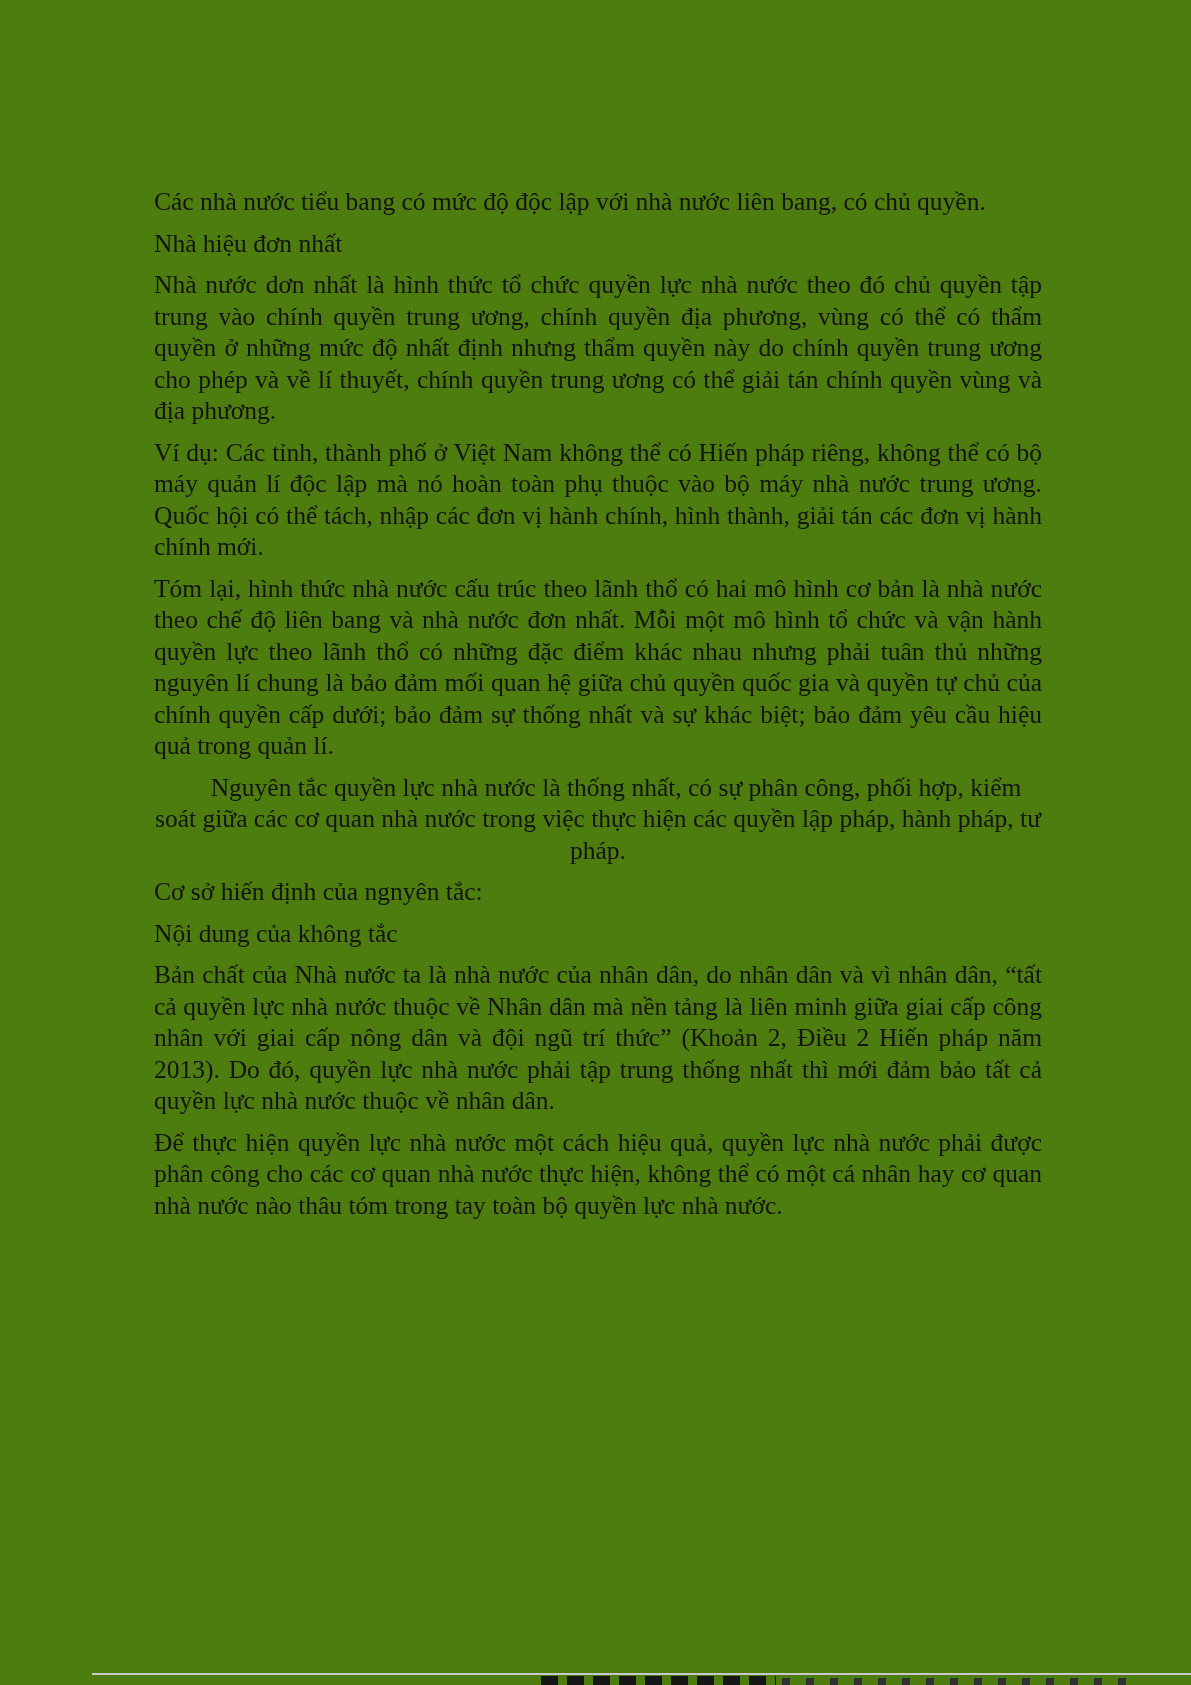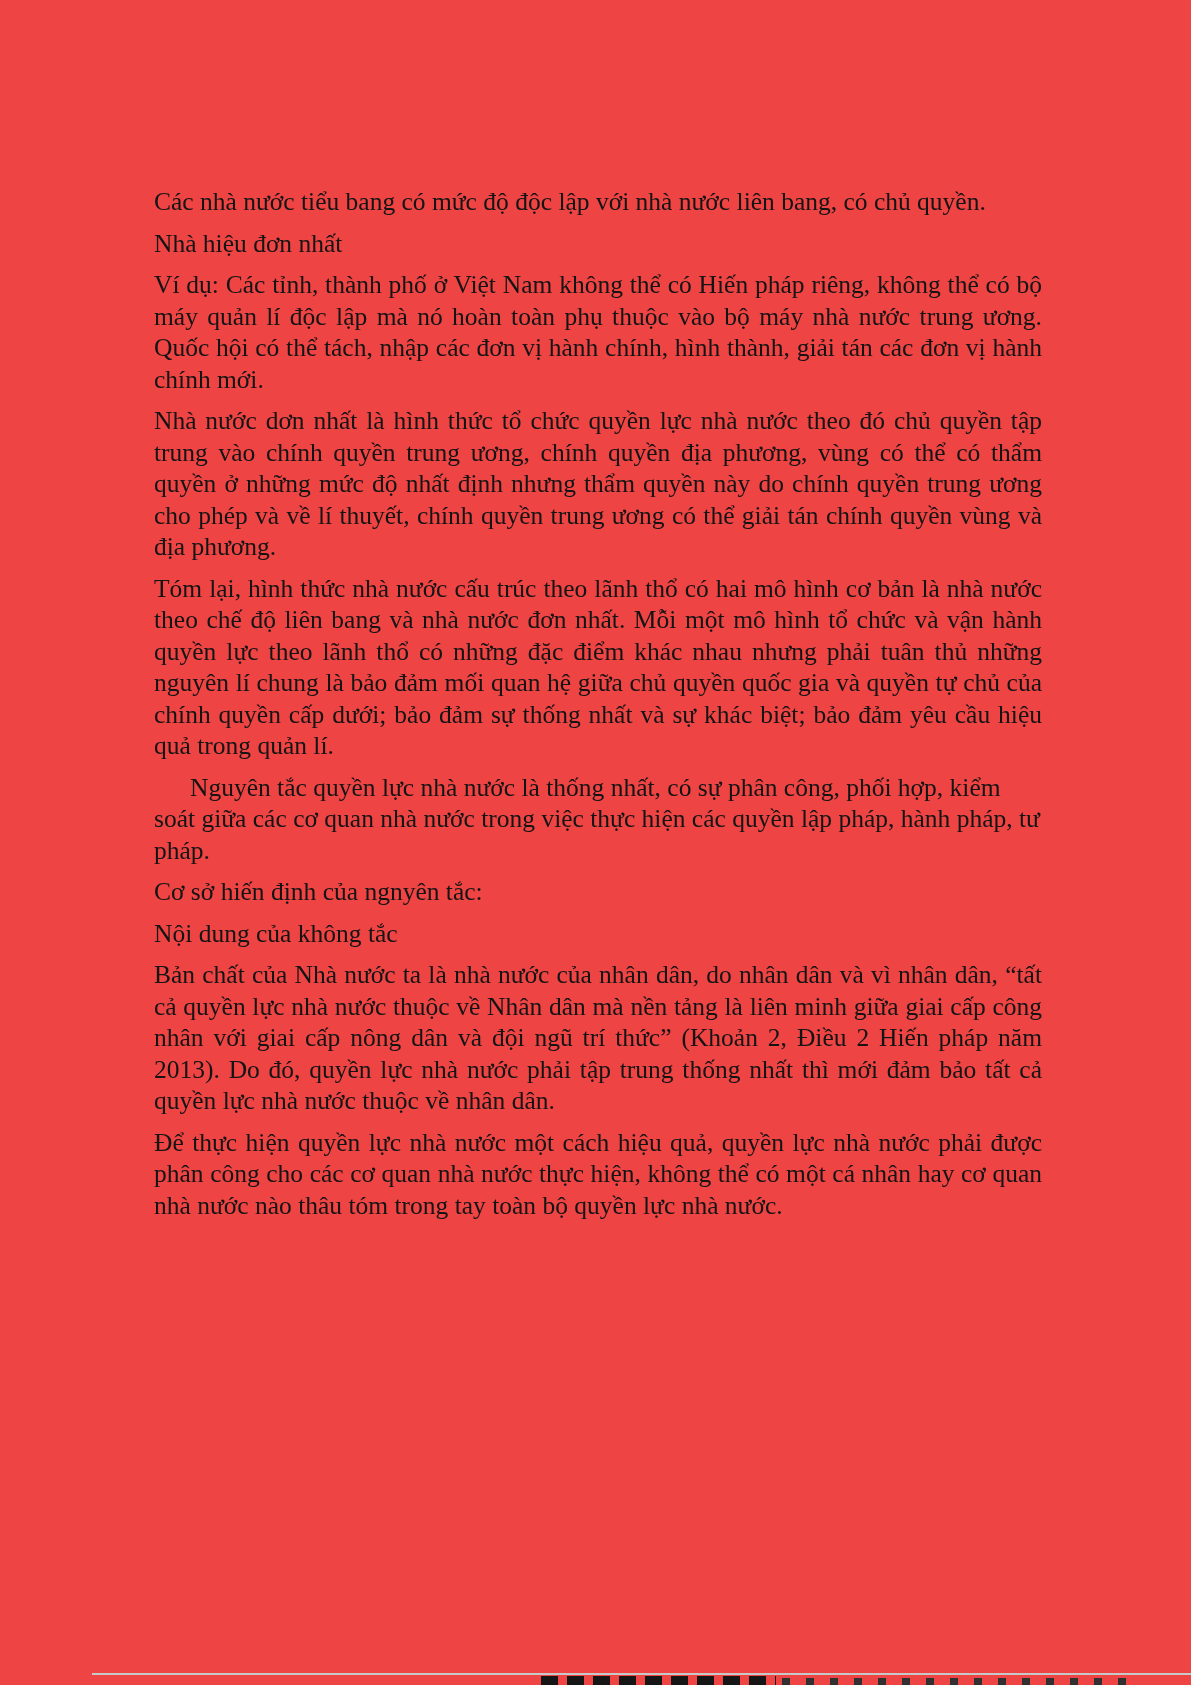--- a/index.html
+++ b/index.html
@@ -8,33 +8,33 @@
     width: 1191px;
     height: 1685px;
     position: relative;
     overflow: hidden;
     font-family: "Liberation Serif", "DejaVu Serif", serif;
     color: #141414;
   }
   .page {
     position: absolute;
     inset: 0;
-    background: #ef4444;
+    background: #4d7c0f;
   }
   .content {
     position: absolute;
     left: 154px;
     top: 186px;
     width: 888px;
     font-size: 25.5px;
     line-height: 31.5px;
   }
   .para { margin: 0 0 10px 0; }
   .just { text-align: justify; }
-  .indent-first { text-indent: 36px; }
+  .indent-first { text-indent: 36px; text-align: center; }
   .heading {
     margin-top: 34px;
     margin-bottom: 10px;
     padding-left: 37px;
   }
   .h-num { display: inline-block; width: 35px; }
 
   
   .bottom-strip {
     position: absolute;
@@ -60,23 +60,23 @@
 </head>
 <body>
 
 <div class="page">
   <main class="content">
 
     <p class="para">Các nhà nước tiểu bang có mức độ độc lập với nhà nước liên bang, có chủ quyền.</p>
 
     <p class="para">Nhà hiệu đơn nhất</p>
 
+    <p class="para just">Nhà nước dơn nhất là hình thức tổ chức quyền lực nhà nước theo đó chủ quyền tập trung vào chính quyền trung ương, chính quyền địa phương, vùng có thể có thẩm quyền ở những mức độ nhất định nhưng thẩm quyền này do chính quyền trung ương cho phép và về lí thuyết, chính quyền trung ương có thể giải tán chính quyền vùng và địa phương.</p>
+
     <p class="para just">Ví dụ: Các tỉnh, thành phố ở Việt Nam không thể có Hiến pháp riêng, không thể có bộ máy quản lí độc lập mà nó hoàn toàn phụ thuộc vào bộ máy nhà nước trung ương. Quốc hội có thể tách, nhập các đơn vị hành chính, hình thành, giải tán các đơn vị hành chính mới.</p>
-
-    <p class="para just">Nhà nước dơn nhất là hình thức tổ chức quyền lực nhà nước theo đó chủ quyền tập trung vào chính quyền trung ương, chính quyền địa phương, vùng có thể có thẩm quyền ở những mức độ nhất định nhưng thẩm quyền này do chính quyền trung ương cho phép và về lí thuyết, chính quyền trung ương có thể giải tán chính quyền vùng và địa phương.</p>
 
     <p class="para just">Tóm lại, hình thức nhà nước cấu trúc theo lãnh thổ có hai mô hình cơ bản là nhà nước theo chế độ liên bang và nhà nước đơn nhất. Mỗi một mô hình tổ chức và vận hành quyền lực theo lãnh thổ có những đặc điểm khác nhau nhưng phải tuân thủ những nguyên lí chung là bảo đảm mối quan hệ giữa chủ quyền quốc gia và quyền tự chủ của chính quyền cấp dưới; bảo đảm sự thống nhất và sự khác biệt; bảo đảm yêu cầu hiệu quả trong quản lí.</p>
 
 
     <p class="para indent-first">Nguyên tắc quyền lực nhà nước là thống nhất, có sự phân công, phối hợp, kiểm soát giữa các cơ quan nhà nước trong việc thực hiện các quyền lập pháp, hành pháp, tư pháp.</p>
 
     <p class="para">Cơ sở hiến định của ngnyên tắc:</p>
 
 
     <p class="para">Nội dung của không tắc</p>

